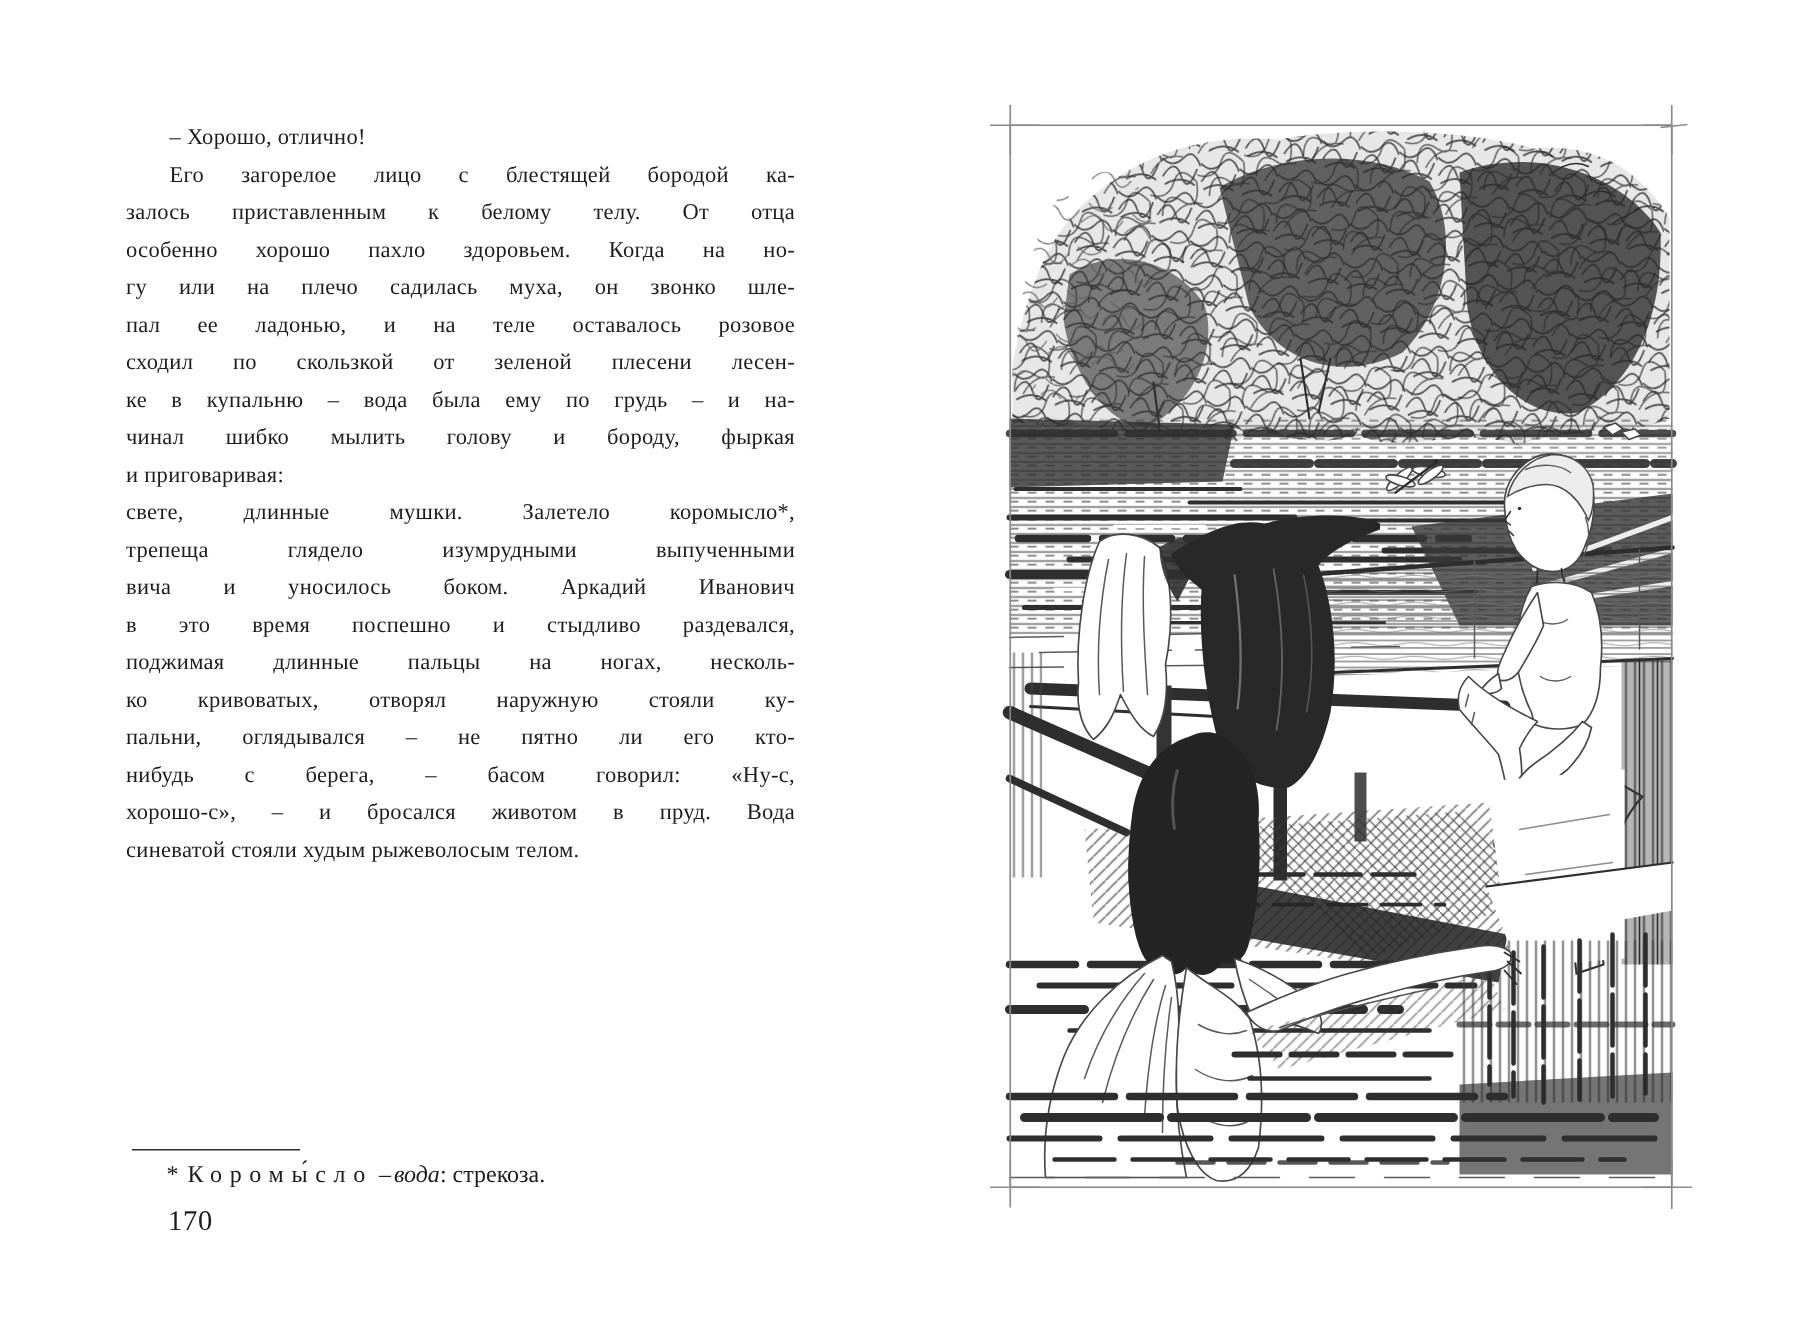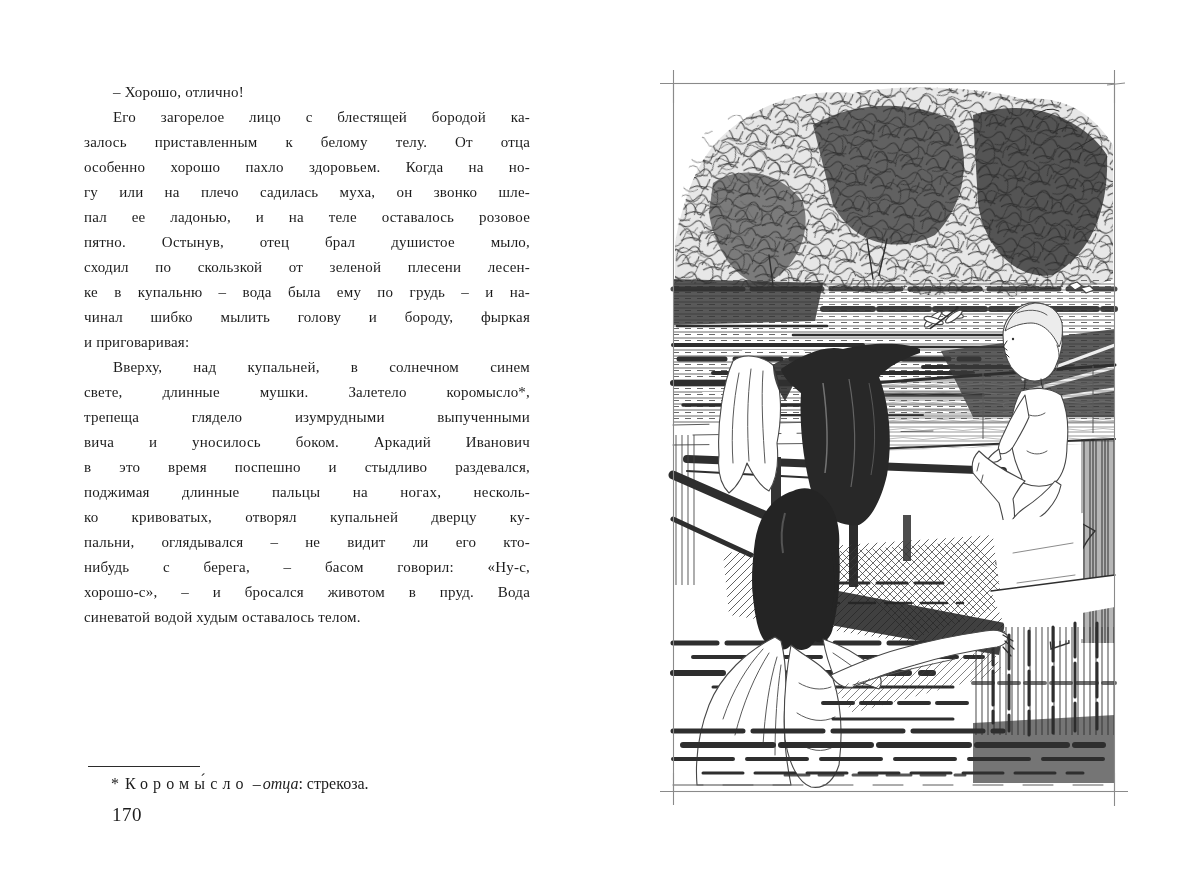--- a/index.html
+++ b/index.html
@@ -32,43 +32,41 @@
 <div id="spread">
 
   <div>
     <div id="text-block">
         <div class="line para-start para-end">– Хорошо, отлично!</div>
         <div class="line para-start">Его загорелое лицо с блестящей бородой ка-</div>
         <div class="line">залось приставленным к белому телу. От отца</div>
         <div class="line">особенно хорошо пахло здоровьем. Когда на но-</div>
         <div class="line">гу или на плечо садилась муха, он звонко шле-</div>
         <div class="line">пал ее ладонью, и на теле оставалось розовое</div>
-        <div class="line">пятно. Остынув, отец брал душистое мыло,</div>
         <div class="line">сходил по скользкой от зеленой плесени лесен-</div>
         <div class="line">ке в купальню – вода была ему по грудь – и на-</div>
         <div class="line">чинал шибко мылить голову и бороду, фыркая</div>
         <div class="line para-end">и приговаривая:</div>
-        <div class="line para-start">Вверху, над купальней, в солнечном синем</div>
         <div class="line">свете, длинные мушки. Залетело коромысло*,</div>
         <div class="line">трепеща глядело изумрудными выпученными</div>
         <div class="line">вича и уносилось боком. Аркадий Иванович</div>
         <div class="line">в это время поспешно и стыдливо раздевался,</div>
         <div class="line">поджимая длинные пальцы на ногах, несколь-</div>
-        <div class="line">ко кривоватых, отворял купальней дверцу ку-</div>
-        <div class="line">пальни, оглядывался – не видит ли его кто-</div>
+        <div class="line">ко кривоватых, отворял наружную стояли ку-</div>
+        <div class="line">пальни, оглядывался – не пятно ли его кто-</div>
         <div class="line">нибудь с берега, – басом говорил: «Ну-с,</div>
         <div class="line">хорошо-с», – и бросался животом в пруд. Вода</div>
-        <div class="line para-end">синеватой водой худым оставалось телом.</div>
+        <div class="line para-end">синеватой стояли худым рыжеволосым телом.</div>
       </div>
 
     <div id="footnote-area">
       <div id="footnote-rule"></div>
       <div id="footnote-line">
         <span>*</span><span class="fn-term">Коромы́сло</span>
-        <span class="fn-sep">–</span><span class="fn-italic">отца</span><span>: стрекоза.</span>
+        <span class="fn-sep">–</span><span class="fn-italic">вода</span><span>: стрекоза.</span>
       </div>
     </div>
 
     <div id="page-number">170</div>
   </div>
 
   <div id="illus" role="img">
     <svg width="442" height="709" viewBox="0 0 442 709" xmlns="http://www.w3.org/2000/svg">
       <defs>
         <pattern id="scrib1" width="26" height="26" patternUnits="userSpaceOnUse" patternTransform="rotate(8)">

